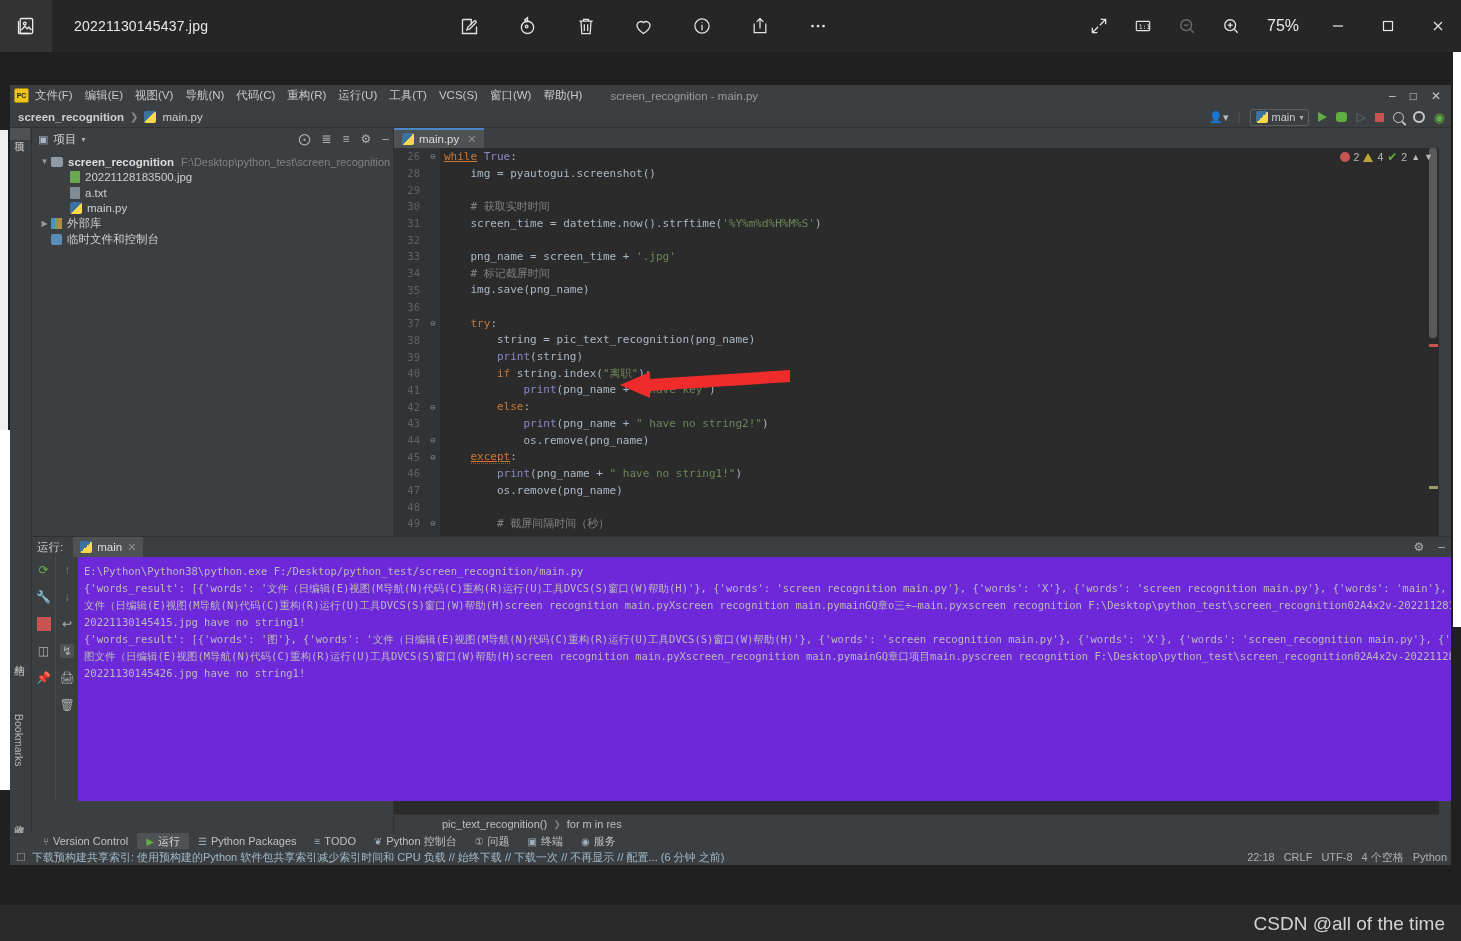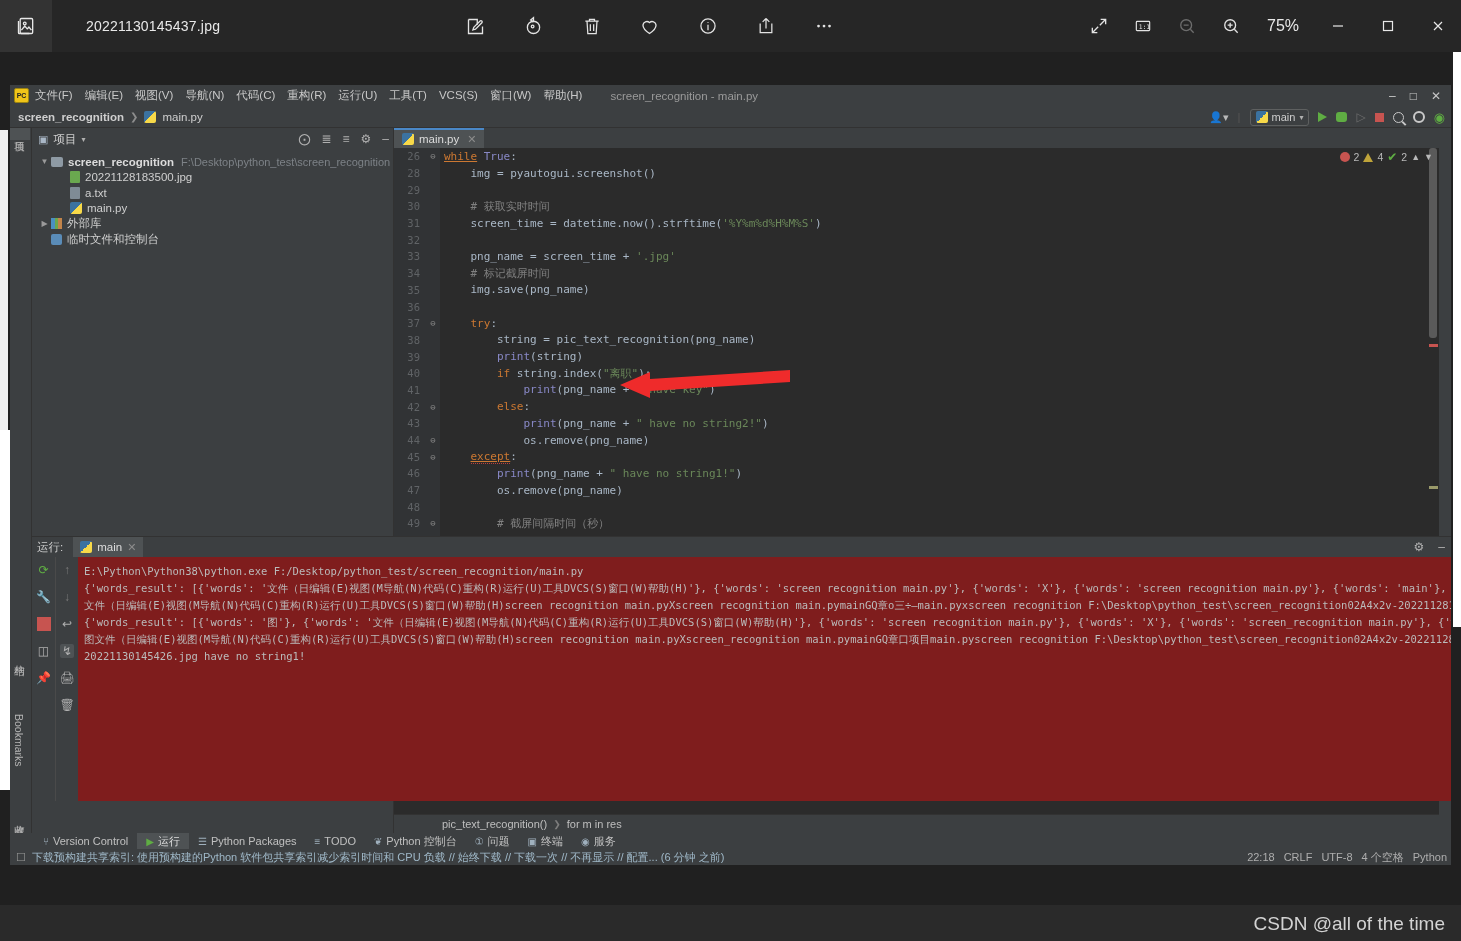--- a/index.html
+++ b/index.html
@@ -9,21 +9,21 @@
   
   #viewer { position:absolute; left:0; top:0; width:1461px; height:941px; background:#202020; }
   #viewer-titlebar {
     position:absolute; left:0; top:0; width:1461px; height:52px;
     background:#262626; display:flex; align-items:center;
   }
   .vt-appicon {
     width:52px; height:52px; background:#333; display:flex;
     align-items:center; justify-content:center;
   }
-  .vt-title { color:#e8e8e8; font-size:14px; margin-left:34px; letter-spacing:.2px; }
+  .vt-title { color:#e8e8e8; font-size:14px; margin-left:22px; letter-spacing:.2px; }
   .vt-center { flex:1; display:flex; justify-content:center; align-items:center; gap:18px; }
   .vt-right { display:flex; align-items:center; gap:4px; padding-right:0px; }
   .vt-btn {
     width:40px; height:40px; display:flex; align-items:center; justify-content:center;
     color:#e3e3e3; cursor:default;
   }
   .vt-btn.dim { color:#6d6d6d; }
   .vt-zoom { color:#e8e8e8; font-size:16px; width:56px; text-align:center; }
   .win-btn { width:46px; height:52px; display:flex; align-items:center; justify-content:center; color:#e8e8e8; font-size:13px;}
   .win-btn svg { display:block; }
@@ -133,21 +133,21 @@
   #run-window { position:absolute; left:22px; right:0; bottom:32px; height:265px; background:#3c3f41; border-top:1px solid #323232;}
   #rw-head { height:20px; display:flex; align-items:center; gap:10px; padding-left:5px; position:relative;}
   .rw-label { font-size:11.5px; color:#cfcfcf; }
   .rw-tab { height:20px; display:flex; align-items:center; gap:5px; padding:0 7px; background:#4e5254; font-size:11.5px; color:#dcdcdc;}
   .rw-tab .x { color:#8c8c8c; font-size:11px;}
   .rw-headicons { position:absolute; right:6px; top:0; height:20px; display:flex; align-items:center; gap:14px; color:#b0b0b0; font-size:12px;}
   #rw-side { position:absolute; left:0; top:20px; width:46px; bottom:0; background:#3c3f41; display:flex;}
   .rw-col { width:23px; display:flex; flex-direction:column; align-items:center; padding-top:6px; gap:13px; }
   .rwi { width:14px; height:14px; display:flex; align-items:center; justify-content:center; color:#b0b0b0; font-size:12px;}
   #rw-console {
-    position:absolute; left:46px; top:20px; right:0; bottom:0; background:#7f1d1d;
+    position:absolute; left:46px; top:20px; right:0; bottom:0; background:#6d28d9;
     font-family:"DejaVu Sans Mono", monospace; font-size:10.5px; color:#bbbbbb;
     padding:6px 0 0 6px; overflow:hidden; line-height:17px; white-space:nowrap;
   }
   .console-line { height:17px; white-space:nowrap; overflow:hidden; }
 
   
   #pc-bottom-tabs { position:absolute; left:0; right:0; bottom:16px; height:16px; background:#3c3f41;
                     display:flex; align-items:center; gap:0px; padding-left:24px; font-size:11px; color:#c0c0c0;}
   .bt { display:flex; align-items:center; gap:4px; padding:0 9px; height:16px;}
   .bt.active { background:#4e5254; color:#dcdcdc; }
@@ -478,20 +478,21 @@
           <span class="rwi" style="background:#4e5254;border-radius:2px;">↯</span>
           <span class="rwi">🖨</span>
           <span class="rwi">🗑</span>
         </div>
       </div>
 
       <div id="rw-console">
           <div class="console-line">E:\Python\Python38\python.exe F:/Desktop/python_test/screen_recognition/main.py</div>
           <div class="console-line">{'words_result': [{'words': '文件（日编辑(E)视图(M导航(N)代码(C)重构(R)运行(U)工具DVCS(S)窗口(W)帮助(H)'}, {'words': 'screen recognition main.py'}, {'words': 'X'}, {'words': 'screen recognition main.py'}, {'words': 'main'}, {'words':</div>
           <div class="console-line">文件（日编辑(E)视图(M导航(N)代码(C)重构(R)运行(U)工具DVCS(S)窗口(W)帮助(H)screen recognition main.pyXscreen recognition main.pymainGQ章o三÷—main.pyxscreen recognition F:\Desktop\python_test\screen_recognition02A4x2v-20221128183500jpgde</div>
+          <div class="console-line">20221130145415.jpg have no string1!</div>
           <div class="console-line">{'words_result': [{'words': '图'}, {'words': '文件（日编辑(E)视图(M导航(N)代码(C)重构(R)运行(U)工具DVCS(S)窗口(W)帮助(H)'}, {'words': 'screen recognition main.py'}, {'words': 'X'}, {'words': 'screen_recognition main.py'}, {'words': 'ma</div>
           <div class="console-line">图文件（日编辑(E)视图(M导航(N)代码(C)重构(R)运行(U)工具DVCS(S)窗口(W)帮助(H)screen recognition main.pyXscreen_recognition main.pymainGQ章口项目main.pyscreen recognition F:\Desktop\python_test\screen_recognition02A4x2v-20221128183500jpgd</div>
           <div class="console-line">20221130145426.jpg have no string1!</div>
         </div>
     </div>
 
   </div>
 
   <div id="pc-bottom-tabs">
       <div class="bt">

